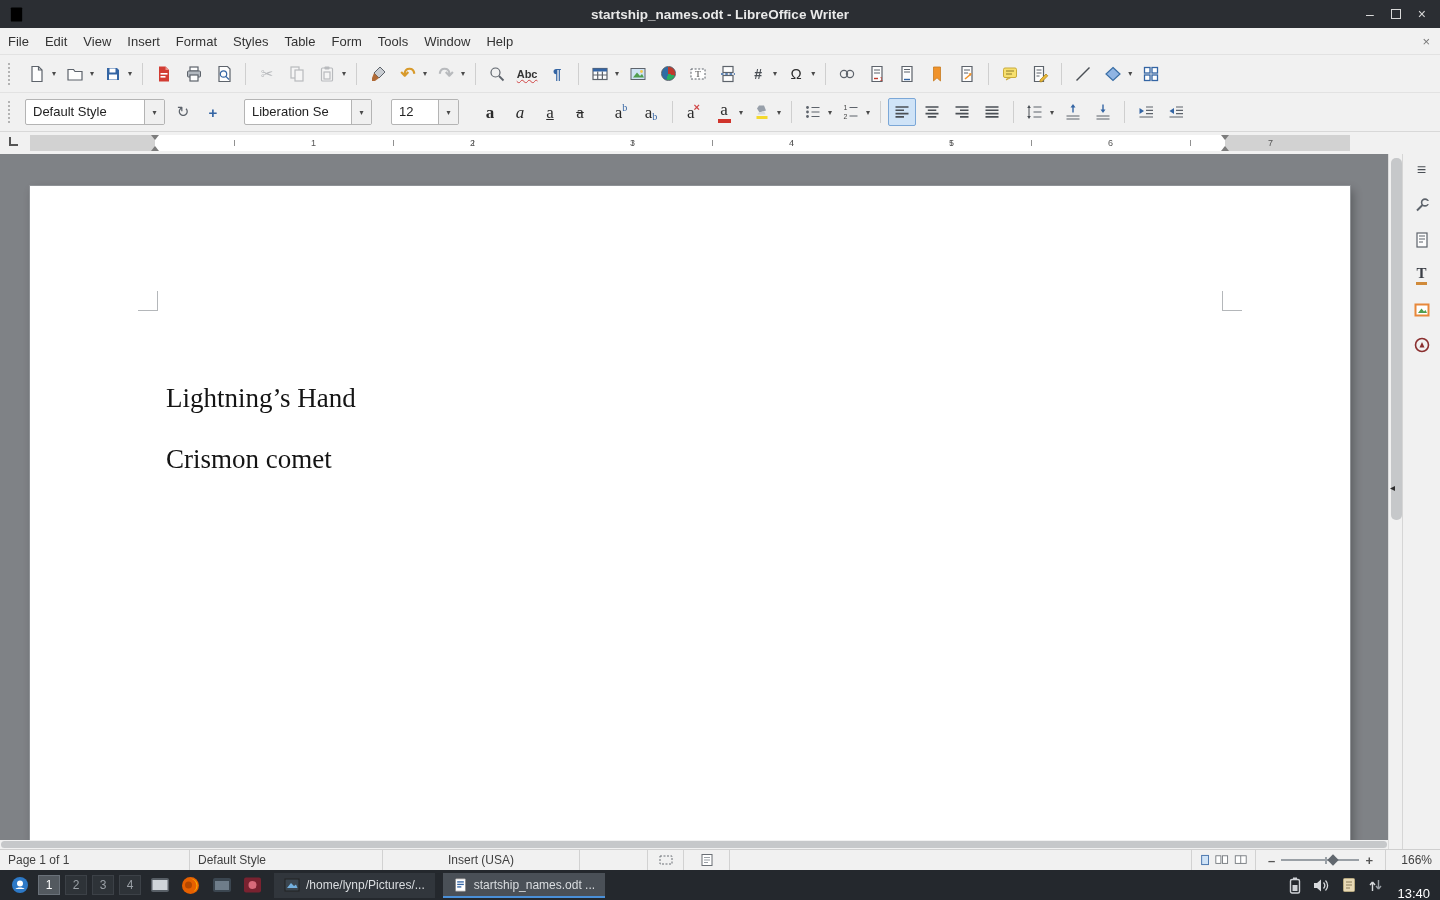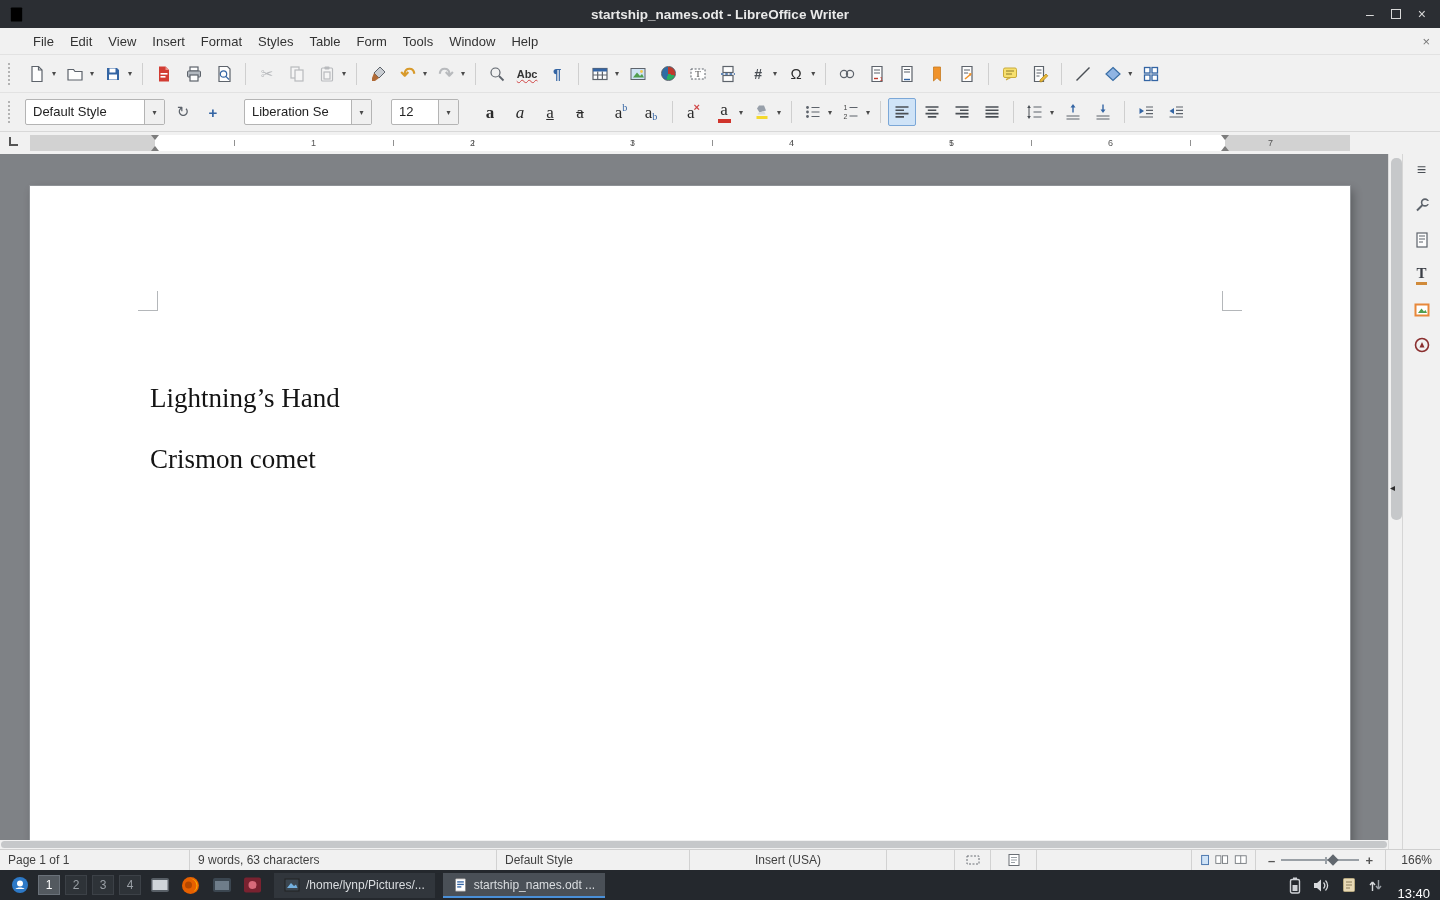--- a/index.html
+++ b/index.html
@@ -8,21 +8,21 @@
 
   
   .titlebar { height:28px; background:#2b2e33; display:flex; align-items:center; position:relative; flex:0 0 auto; }
   .titlebar .appic { width:17px; height:17px; margin-left:8px; z-index:2; }
   .titlebar .title { position:absolute; left:0; right:0; text-align:center; color:#e9e9e9; font-size:13.5px; font-weight:bold; }
   .win-controls { margin-left:auto; display:flex; align-items:center; gap:17px; padding-right:14px; z-index:2; }
   .wc { color:#d9d9d9; font-size:14px; line-height:1; }
   .wc.boxy { width:10px; height:10px; border:1.5px solid #d9d9d9; }
 
   
-  .menubar { height:26px; display:flex; align-items:center; padding-left:25px; font-size:13px; color:#333; background:#f1f1f1; position:relative; flex:0 0 auto; }
+  .menubar { height:26px; display:flex; align-items:center; padding-left:0; font-size:13px; color:#333; background:#f1f1f1; position:relative; flex:0 0 auto; }
   .mi { padding:4px 8px; }
   .close-doc { position:absolute; right:10px; color:#777; font-size:13px; }
 
   
   .toolbar { display:flex; align-items:center; background:#f1f1f1; border-top:1px solid #e2e2e2; padding:2px 4px 2px 8px; flex:0 0 auto; }
   .toolbar.std { height:38px; }
   .toolbar.fmt { height:40px; border-bottom:1px solid #d8d8d8; }
   .grip { width:7px; height:22px; border-left:2px dotted #b3b3b3; margin-right:7px; }
   .tbtn { height:28px; min-width:28px; display:flex; align-items:center; justify-content:center; border-radius:2px; margin:0 1px; position:relative; }
   .tbtn.active { background:#cfe3f7; border:1px solid #7ba7d7; }
@@ -72,21 +72,21 @@
   
   .workspace { flex:1 1 auto; display:flex; min-height:0; }
   .doc-area { flex:1; position:relative; overflow:hidden; background:#7f8286; }
   .page { position:absolute; left:30px; top:32px; width:1320px; height:1867px; background:#fff;
           box-shadow:0 0 0 1px #8f9296, 3px 4px 9px rgba(0,0,0,.3); }
   .cm { position:absolute; width:20px; height:20px; }
   .cm.tl { left:108px; top:105px; border-right:1px solid #b4b7ba; border-bottom:1px solid #b4b7ba; }
   .cm.tr { right:108px; top:105px; border-left:1px solid #b4b7ba; border-bottom:1px solid #b4b7ba; }
   .heading { position:absolute; top:124px; left:128px; right:128px; text-align:center;
              font-family:"Liberation Serif", serif; font-size:30px; color:#141414; }
-  .dline { position:absolute; left:120px; font-family:"Liberation Serif", serif; font-size:27px; color:#141414; }
+  .dline { position:absolute; left:136px; font-family:"Liberation Serif", serif; font-size:27px; color:#141414; }
   .hscroll { position:absolute; left:0; right:0; bottom:0; height:9px; background:#f1f1f1; }
   .hthumb { position:absolute; left:1px; right:1px; top:1px; bottom:1px; background:#c6c8ca; border-radius:4px; }
   .vscroll { flex:0 0 14px; background:#f1f1f1; border-left:1px solid #dcdcdc; position:relative; }
   .vthumb { position:absolute; left:1.5px; width:11px; top:4px; height:362px; background:#c6c8ca; border-radius:5px; }
   .hidearrow { position:absolute; left:1px; top:328px; font-size:10px; color:#2e2e2e; }
   .sidebar { flex:0 0 38px; background:#f1f1f1; border-left:1px solid #d6d6d6; display:flex; flex-direction:column; align-items:center; padding-top:2px; gap:7px; }
   .sbtn { width:28px; height:28px; display:flex; align-items:center; justify-content:center; border-radius:3px; }
   .gham { font-size:16px; color:#4a4f55; }
   .gT { font-family:"Liberation Serif", serif; font-size:15px; font-weight:bold; color:#3b3f46; border-bottom:3px solid #d08a3a; line-height:1.1; }
 
@@ -564,23 +564,20 @@
             <path d="M6.5 11.5L9 6l2.5 5.5z" fill="#8a2f2f"></path>
           </svg>
         </span>
     </div>
   </div>
 
   <div class="statusbar">
     <div class="ss" style="width:190px">
         <span>Page 1 of 1</span>
       </div>
-    <div class="ss" style="width:307px">
-        <span>9 words, 63 characters</span>
-      </div>
     <div class="ss" style="width:193px">
         <span>Default Style</span>
       </div>
     <div class="ss center" style="width:197px">
         <span>Insert (USA)</span>
       </div>
     <div class="ss" style="width:68px"></div>
     <div class="ss center" style="width:36px">
         <svg class="sic" viewBox="0 0 16 14">
           <rect x="2" y="3" width="12" height="8" fill="none" stroke="#6a6f75" stroke-dasharray="2 1.5"></rect>

